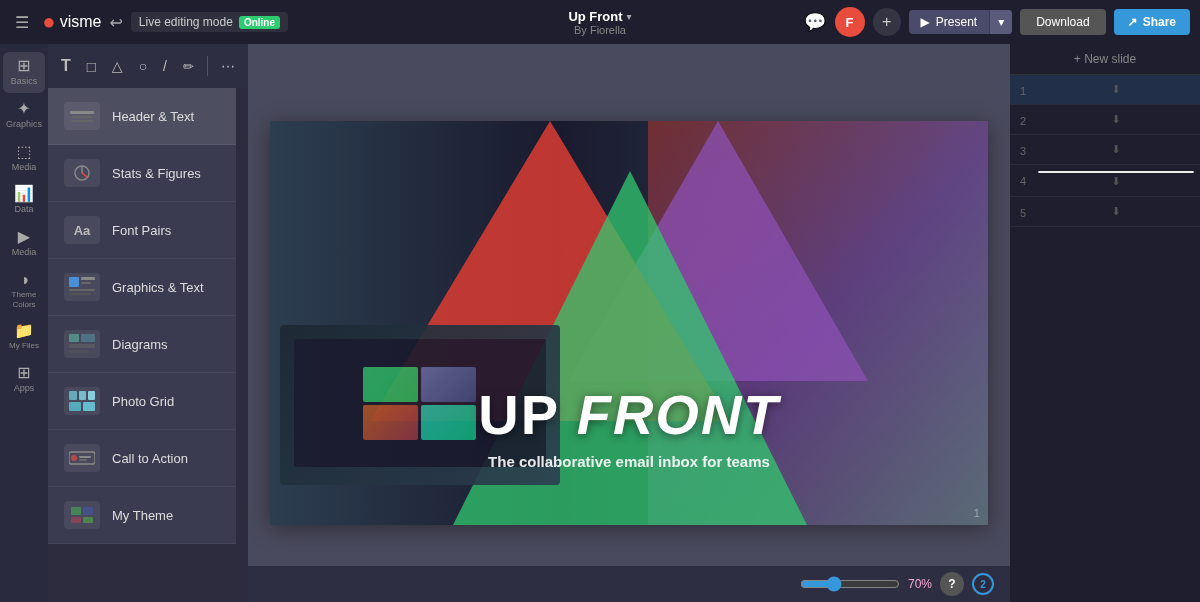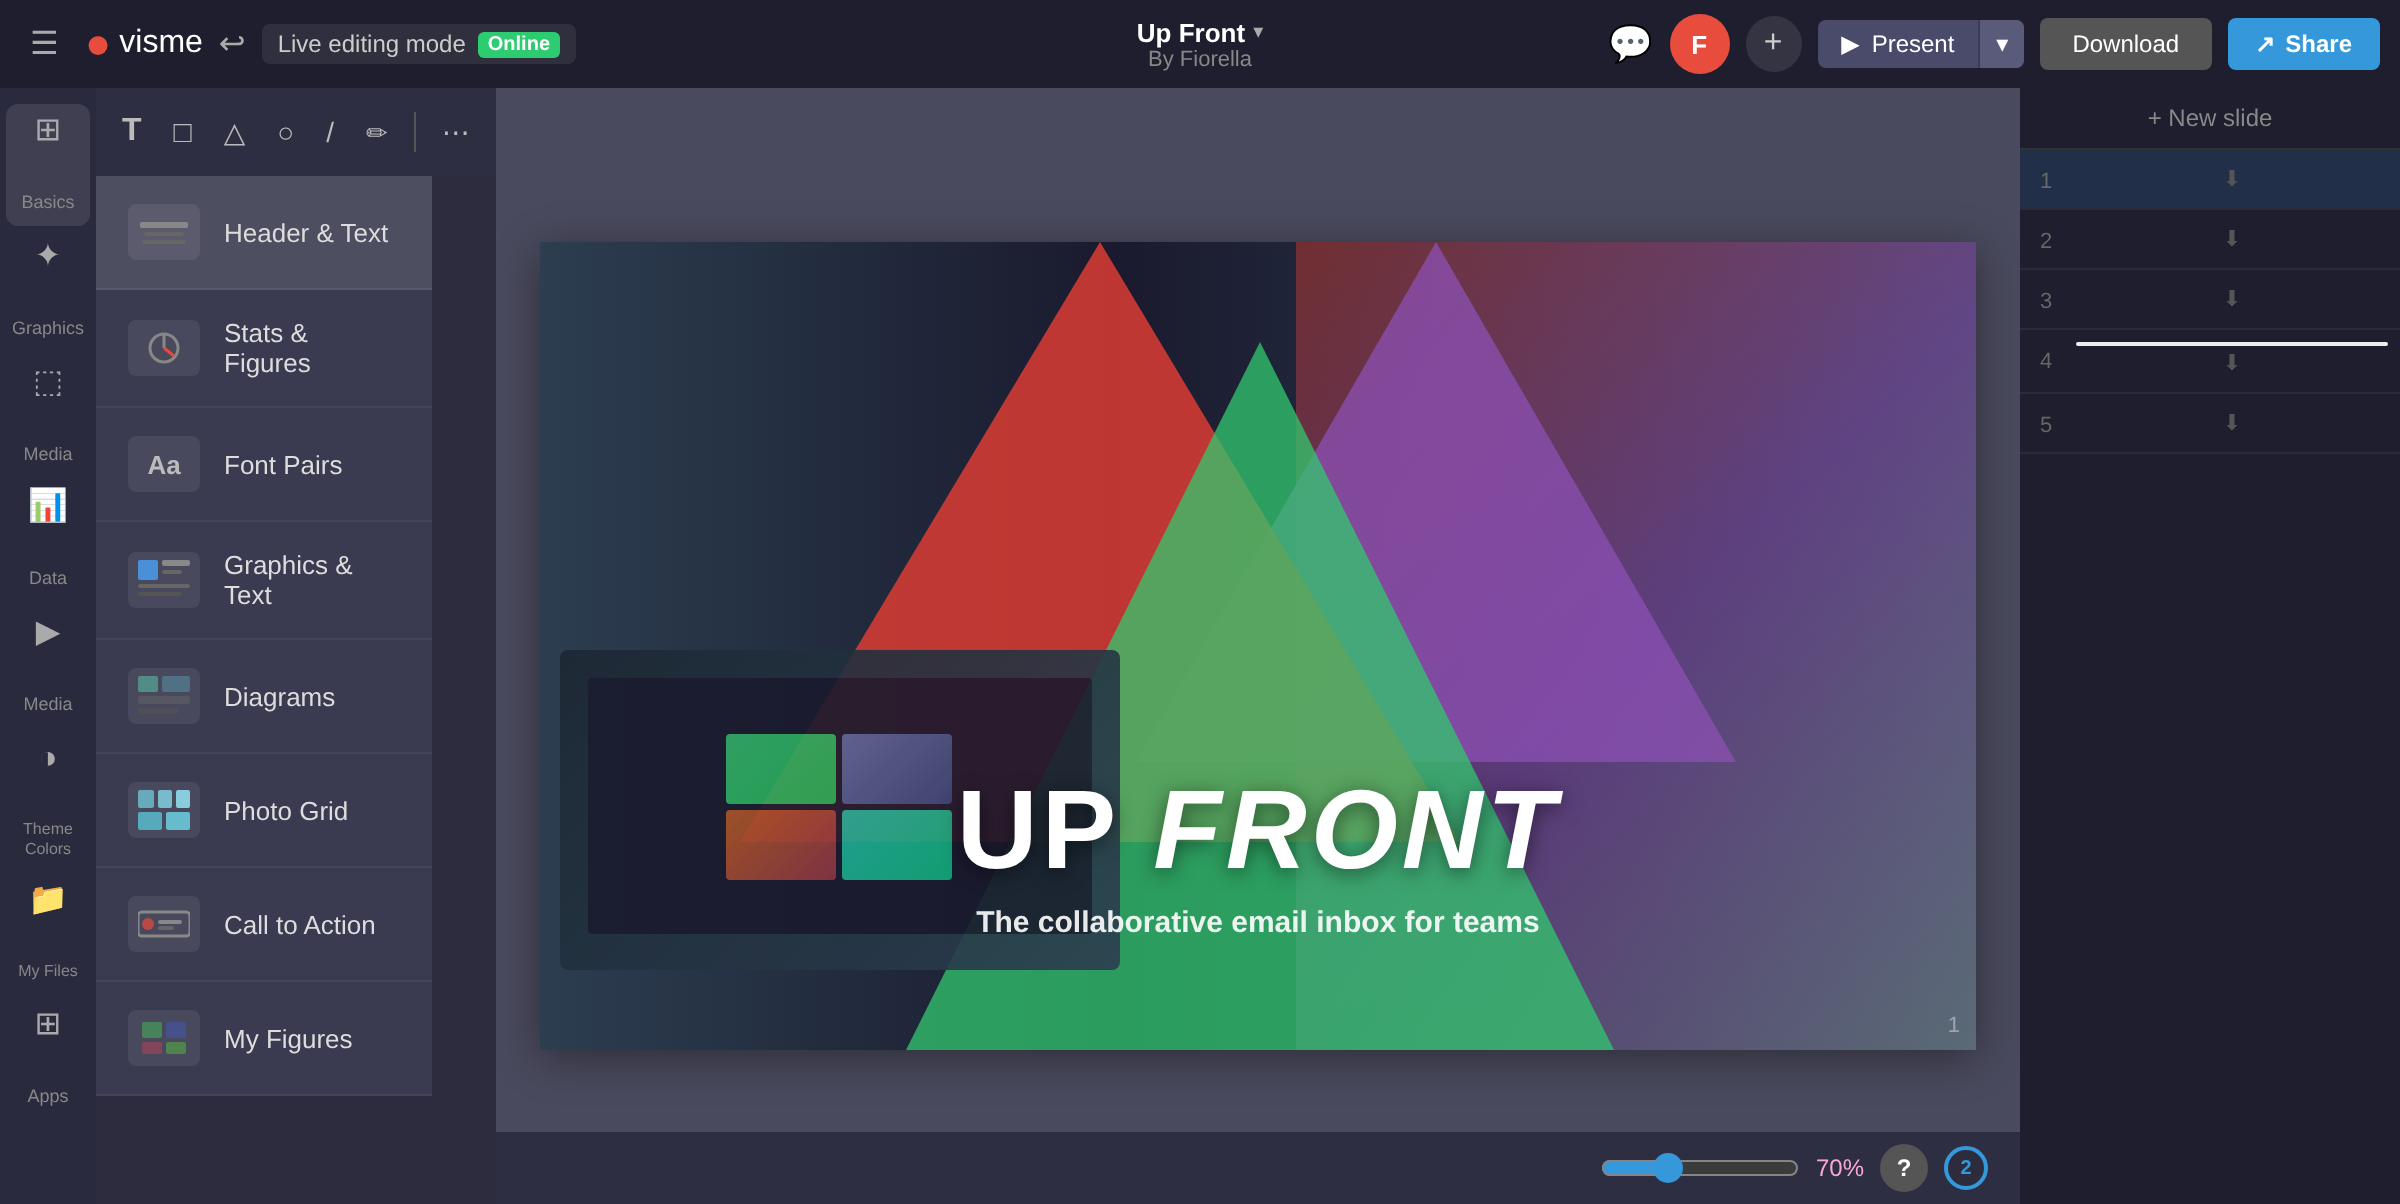--- a/index.html
+++ b/index.html
@@ -60,25 +60,25 @@
       flex-direction: column;
       align-items: center;
       gap: 2px;
       padding: 6px 4px;
       border-radius: 6px;
       cursor: pointer;
       width: 42px;
     }
     .icon-item.active { background: rgba(255,255,255,0.1); }
     .icon-item .icon-glyph { font-size: 16px; color: #aaa; line-height: 1; }
-    .icon-item .icon-label { font-size: 9px; color: #888; text-align: center; line-height: 1.2; margin-top: 20px; }
+    .icon-item .icon-label { font-size: 9px; color: #888; text-align: center; line-height: 1.2; }
 
     
     .content-panel {
-      width: 168px;
+      width: 188px;
       background: #3a3a50;
       display: flex;
       flex-direction: column;
       flex-shrink: 0;
       overflow-y: auto;
     }
 
     
     .toolbar-strip {
       height: 44px;
@@ -443,21 +443,21 @@
       </div>
       <div class="panel-item">
         <div class="panel-icon">
           <svg width="26" height="20" viewBox="0 0 26 20">
             <rect x="2" y="2" width="10" height="8" fill="#4a5" rx="1" opacity="0.6"></rect>
             <rect x="14" y="2" width="10" height="8" fill="#45a" rx="1" opacity="0.6"></rect>
             <rect x="2" y="12" width="10" height="6" fill="#a45" rx="1" opacity="0.6"></rect>
             <rect x="14" y="12" width="10" height="6" fill="#5a4" rx="1" opacity="0.6"></rect>
           </svg>
         </div>
-        <span class="panel-label">My Figures</span>
+        <span class="panel-label">My Theme</span>
       </div>
     </div>
   </div>
 
   <div class="canvas-area">
     <div class="canvas-wrapper">
       <div class="canvas-slide">
 
         <div style="position:absolute;top:0;left:0;right:0;bottom:0;background: linear-gradient(to right, #2c3e50 0%, #1a1a2e 40%, #34495e 100%);"></div>
 

